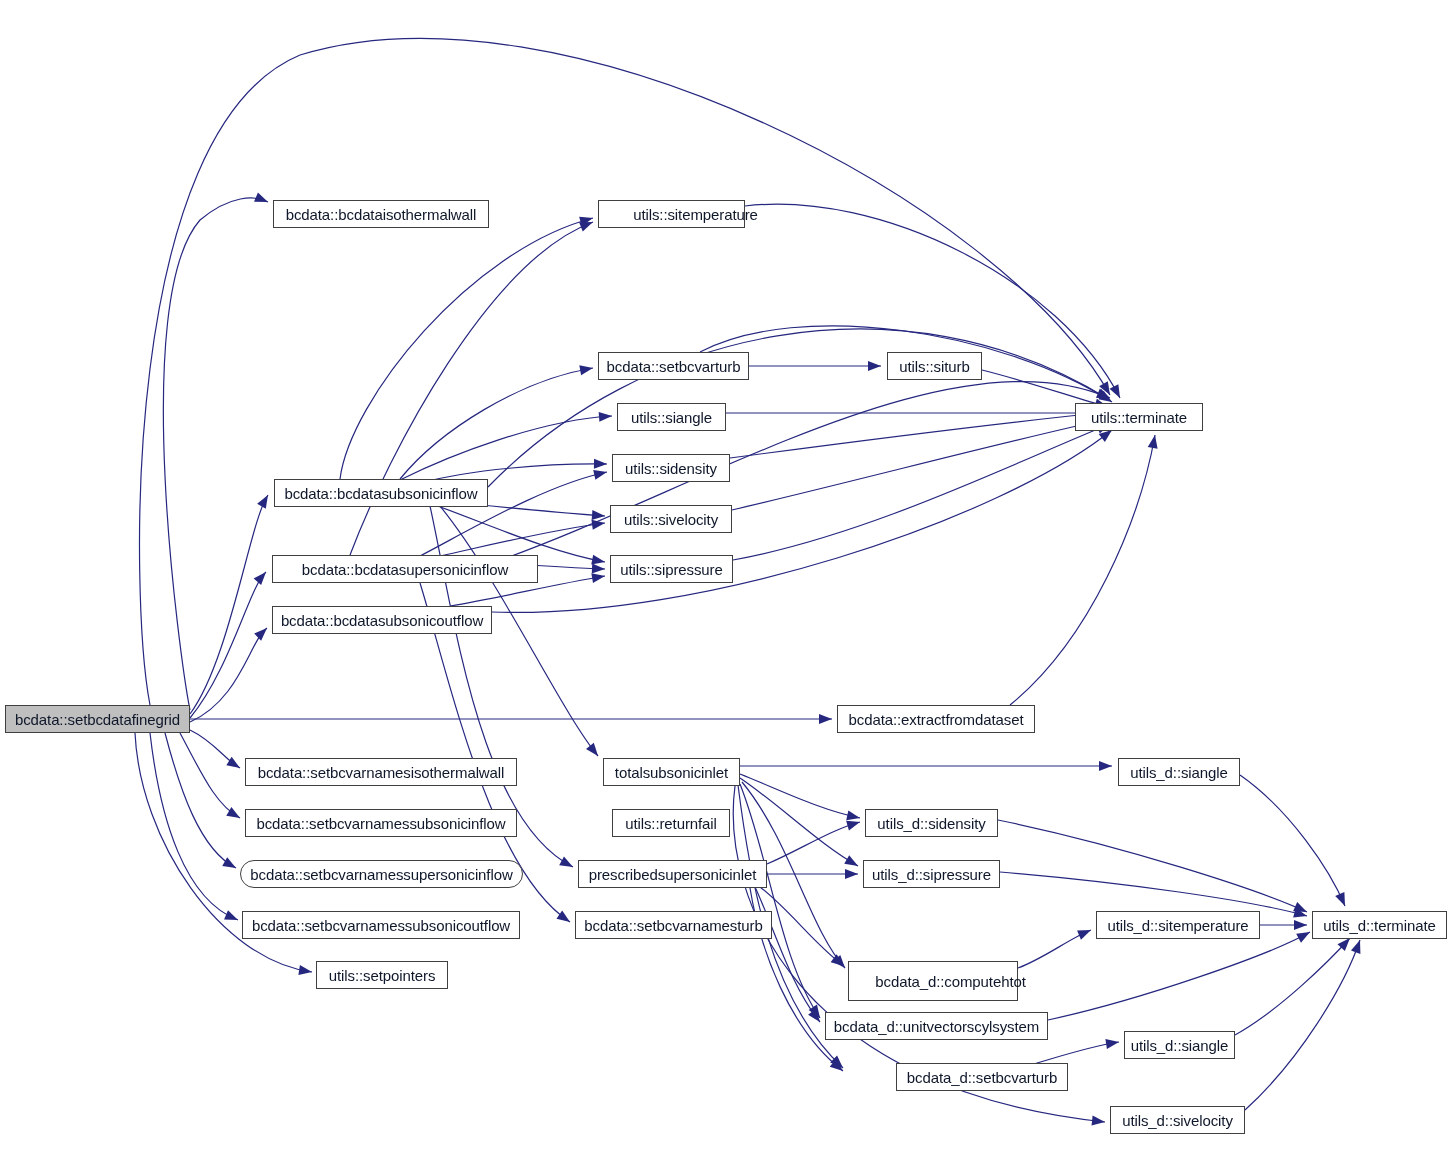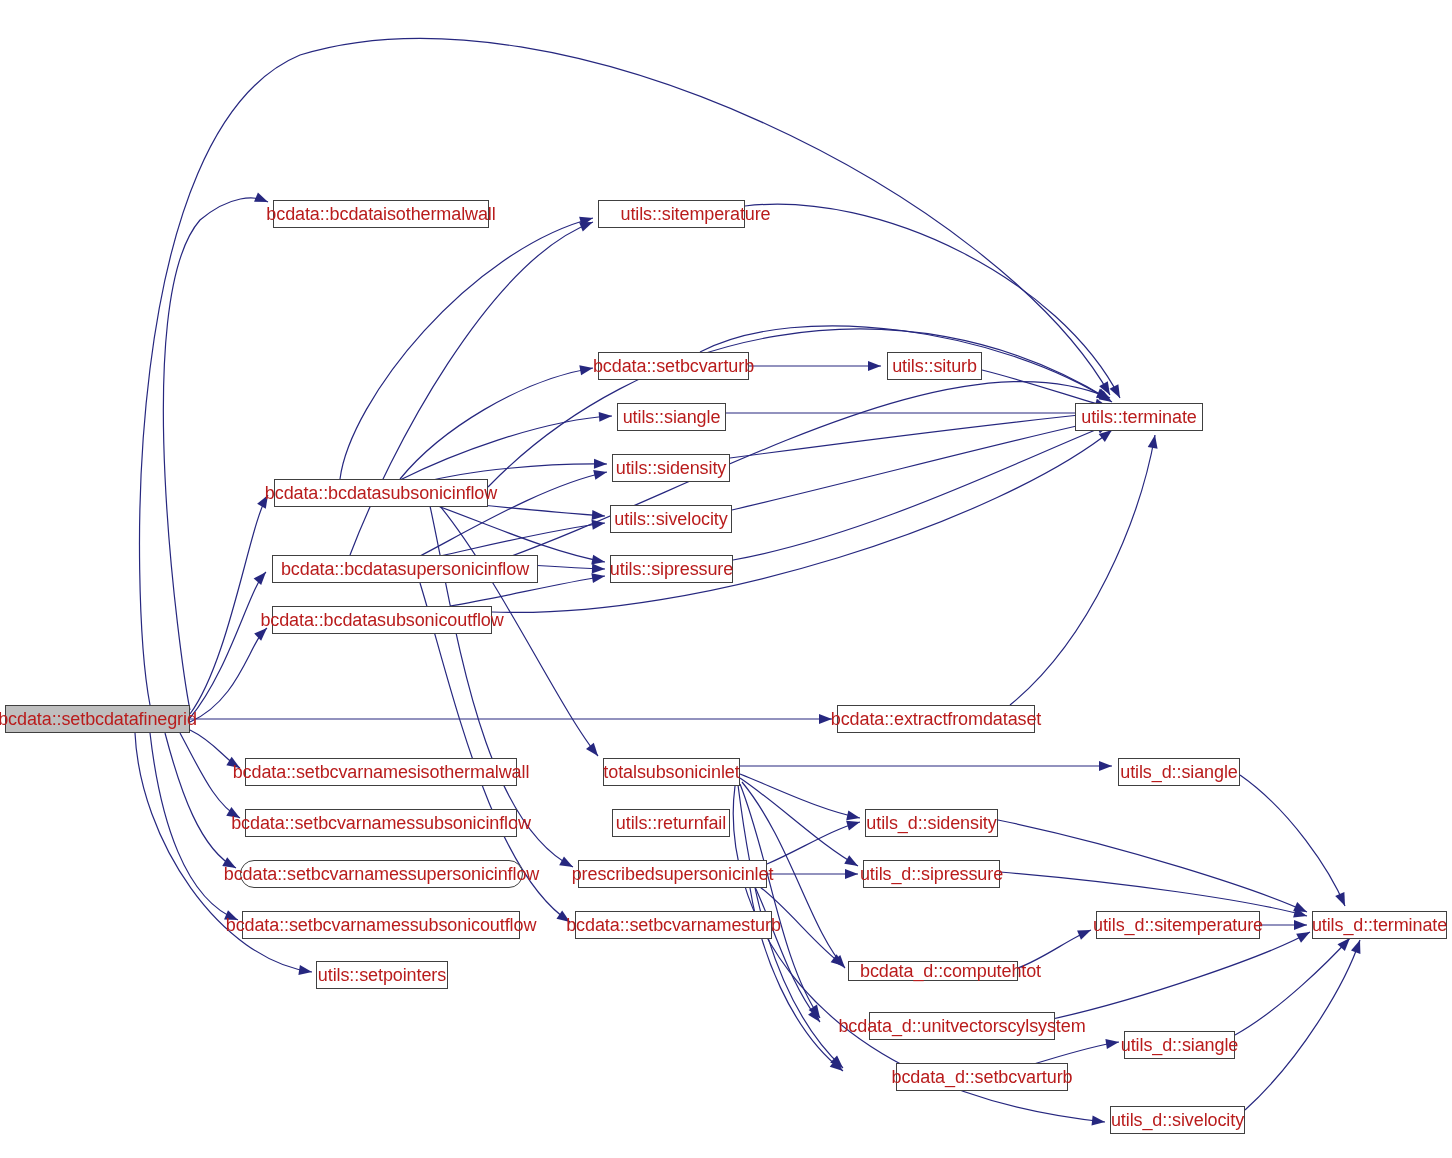--- a/index.html
+++ b/index.html
@@ -21,22 +21,22 @@
     left: 0;
     width: 1452px;
     height: 1158px;
     display: block;
   }
   .node-box {
     position: absolute;
     box-sizing: border-box;
     border: 1px solid #404040;
     background: #ffffff;
-    color: #b91c1c;
-    font-size: 18px;
+    color: #0f172a;
+    font-size: 15px;
     line-height: 1;
     display: flex;
     align-items: center;
     justify-content: center;
     white-space: nowrap;
     letter-spacing: -0.1px;
   }
   .node-box.highlight {
     background: #bfbfbf;
     border: 1px solid #404040;
@@ -251,24 +251,24 @@
       </div>
       <div class="node-box" style="left: 1096px; top: 911px; width: 164px; height: 28px;">
         <span>utils_d::sitemperature</span>
       </div>
       <div class="node-box" style="left: 1312px; top: 911px; width: 135px; height: 28px;">
         <span>utils_d::terminate</span>
       </div>
       <div class="node-box" style="left: 316px; top: 961px; width: 132px; height: 28px;">
         <span>utils::setpointers</span>
       </div>
-      <div class="node-box" style="left: 848px; top: 961px; width: 170px; height: 20px; padding-left: 35px;">
+      <div class="node-box" style="left: 848px; top: 961px; width: 170px; height: 40px; padding-left: 35px;">
         <span>bcdata_d::computehtot</span>
       </div>
-      <div class="node-box" style="left: 825px; top: 1012px; width: 186px; height: 28px; margin-left: 44px;">
+      <div class="node-box" style="left: 825px; top: 1012px; width: 223px; height: 28px;">
         <span>bcdata_d::unitvectorscylsystem</span>
       </div>
       <div class="node-box" style="left: 896px; top: 1063px; width: 172px; height: 28px;">
         <span>bcdata_d::setbcvarturb</span>
       </div>
       <div class="node-box" style="left: 1124px; top: 1031px; width: 111px; height: 28px;">
         <span>utils_d::siangle</span>
       </div>
       <div class="node-box" style="left: 1110px; top: 1106px; width: 135px; height: 28px;">
         <span>utils_d::sivelocity</span>

